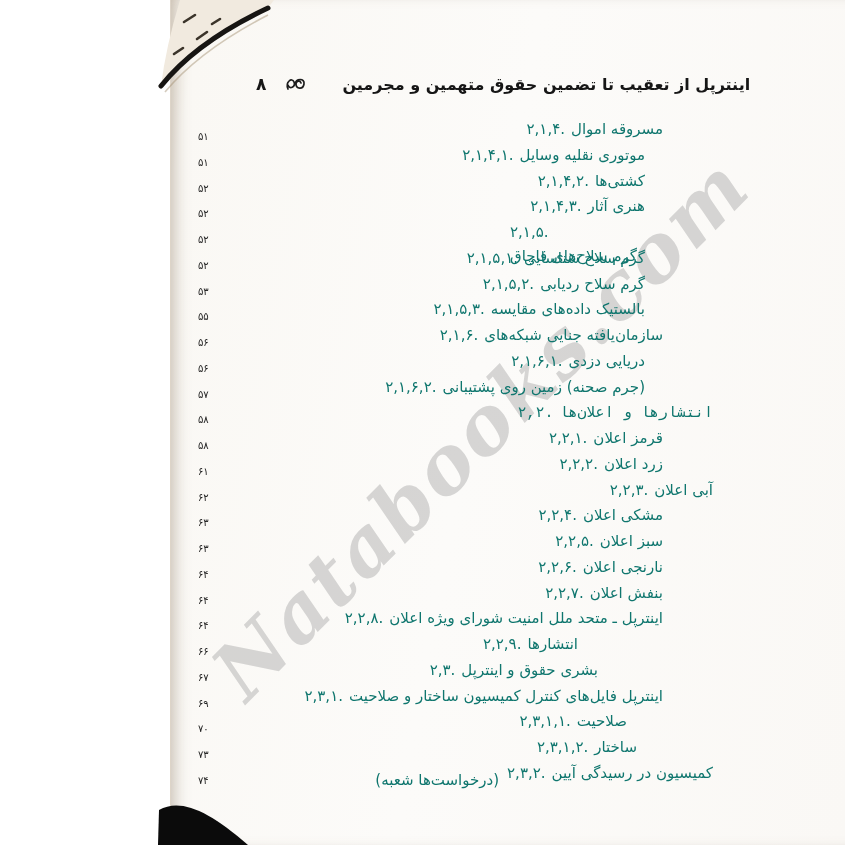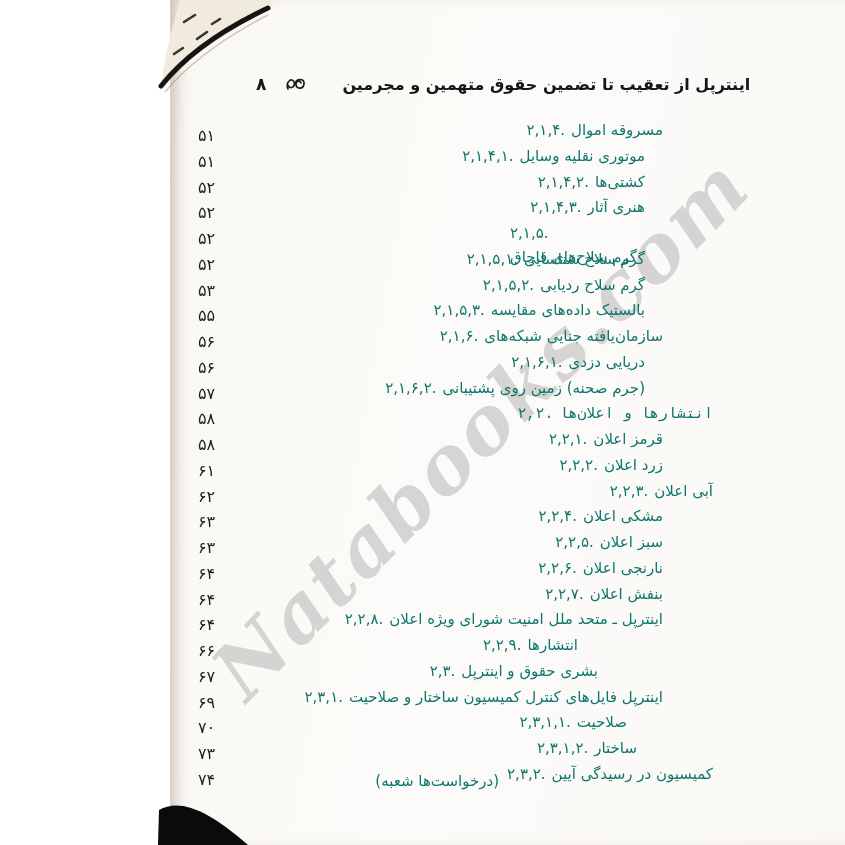--- a/index.html
+++ b/index.html
@@ -21,21 +21,21 @@
              pointer-events:none;}
   
   .header{position:absolute;top:74px;left:256px;display:flex;align-items:center;
           font-weight:bold;font-size:16px;color:#161616;}
   .header .pnum{font-size:17px;margin-right:18px;}
   .header .orn{margin-right:34px;display:inline-flex;align-items:center;}
   .header .title{direction:ltr;unicode-bidi:plaintext;letter-spacing:.2px;}
   
   .toc{position:absolute;top:120px;left:186px;width:527px;font-size:15px;}
   .toc-row{display:flex;align-items:baseline;height:25.75px;}
-  .row-page{flex:none;width:50px;padding-left:12px;font-size:16px;
+  .row-page{flex:none;width:50px;padding-left:12px;font-size:10px;
             transform:translateY(6px);letter-spacing:1px;}
   .entry-wrap{margin-left:auto;display:flex;direction:ltr;align-items:baseline;gap:6px;
               white-space:nowrap;color:#0f766e;}
   .entry-overflow{transform:translateY(7px);margin-right:2px;}
   .entry-num{letter-spacing:.3px;}
 </style>
 </head>
 <body>
 
 <div class="scene">

